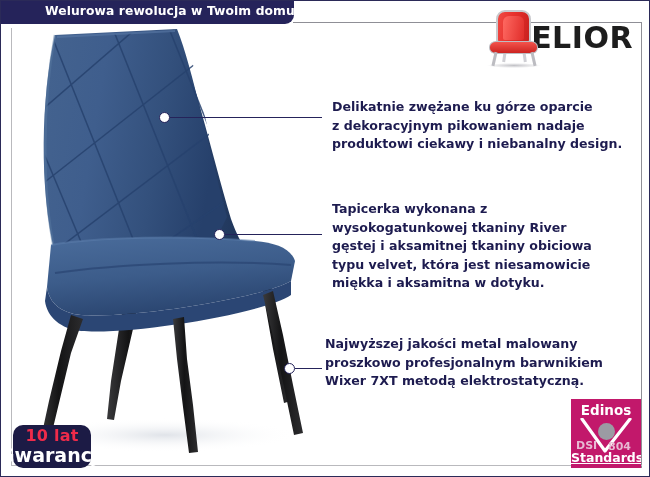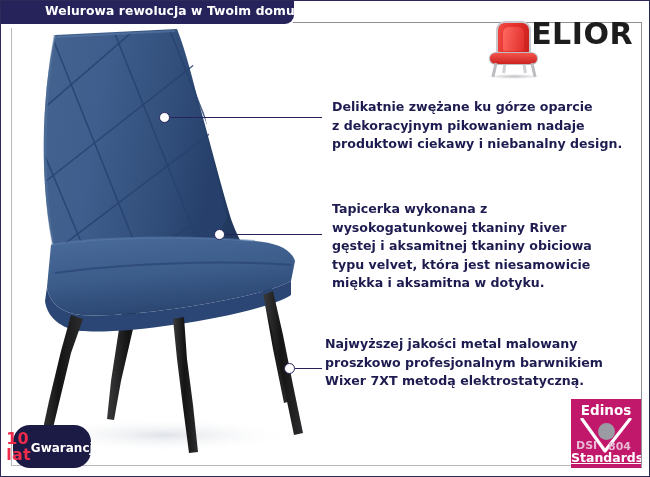--- a/index.html
+++ b/index.html
@@ -57,23 +57,23 @@
   }
   .bottom-rule{
     position:absolute;left:10px;top:464px;
     width:631px;height:1px;
     background:#b9b9bd;
     z-index:5;
   }
 
   
   .logo{
-    position:absolute;left:482px;top:18px;
+    position:absolute;left:482px;top:6px;
     width:150px;height:62px;
-    display:flex;align-items:flex-start;gap:8px;
+    display:flex;align-items:center;gap:8px;
     z-index:10;
   }
   .logo-chair{position:relative;width:62px;height:60px;}
   .lc-back{
     position:absolute;left:13px;top:2px;width:35px;height:34px;
     background:linear-gradient(100deg,#f04a44 0%,#e8302c 45%,#c8211f 100%);
     border-radius:9px 9px 4px 4px;
     border:2px solid #c9c9cd;
     box-sizing:border-box;
   }
@@ -128,28 +128,28 @@
     line-height:1.47;
     z-index:9;
     white-space:pre-line;
   }
 
   
   .badge-warranty{
     position:absolute;left:12px;top:424px;
     width:78px;height:43px;
     background:#1c1b45;
-    border-radius:17px;
+    border-radius:10px;
     z-index:11;
-    display:flex;flex-direction:row;
+    display:flex;flex-direction:column;
     align-items:center;justify-content:center;
     line-height:1;
   }
   .bw-top{color:#ef2b4a;font-size:16px;font-weight:bold;letter-spacing:.2px;}
-  .bw-bot{color:#ffffff;font-size:12px;font-weight:bold;margin-top:2px;}
+  .bw-bot{color:#ffffff;font-size:19px;font-weight:bold;margin-top:2px;}
 
   .badge-edinos{
     position:absolute;left:570px;top:398px;
     width:70px;height:69px;
     background:#c2186b;
     z-index:11;
     overflow:hidden;
   }
   .be-title{
     position:absolute;top:3px;left:0;width:100%;

